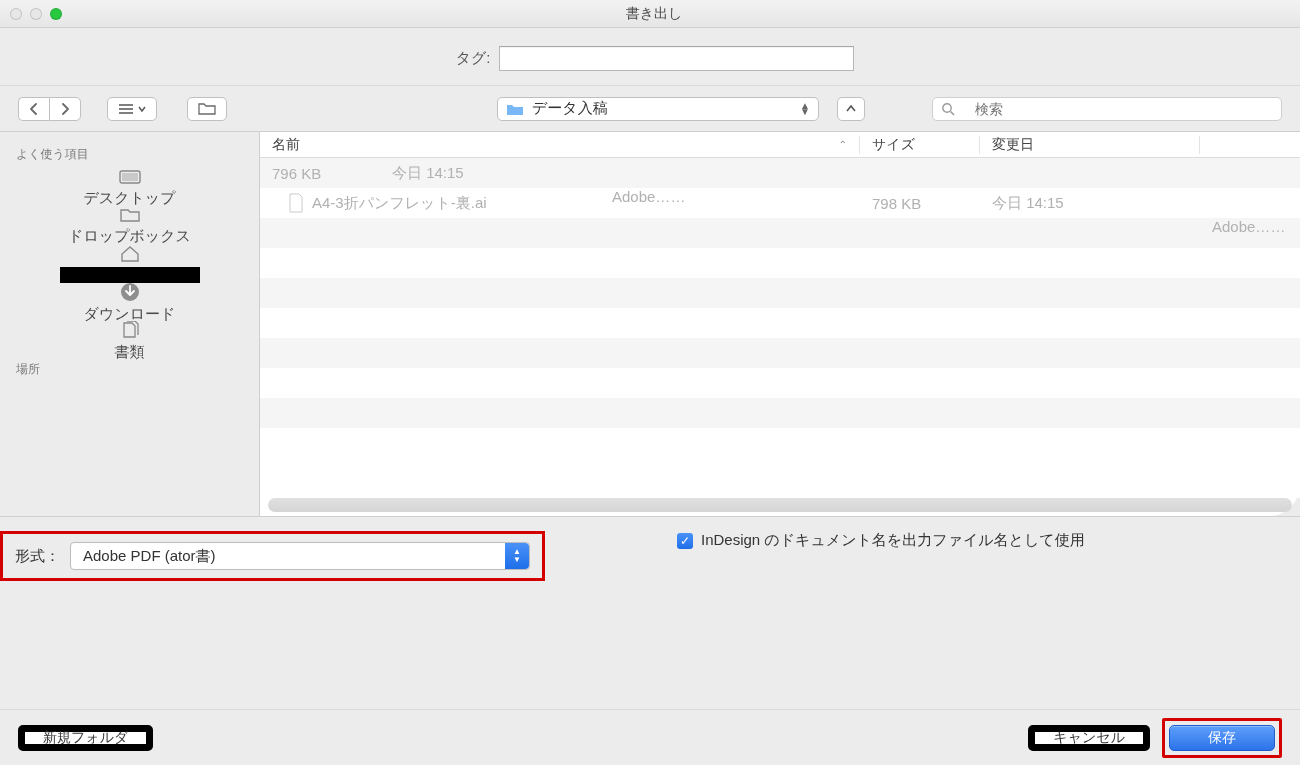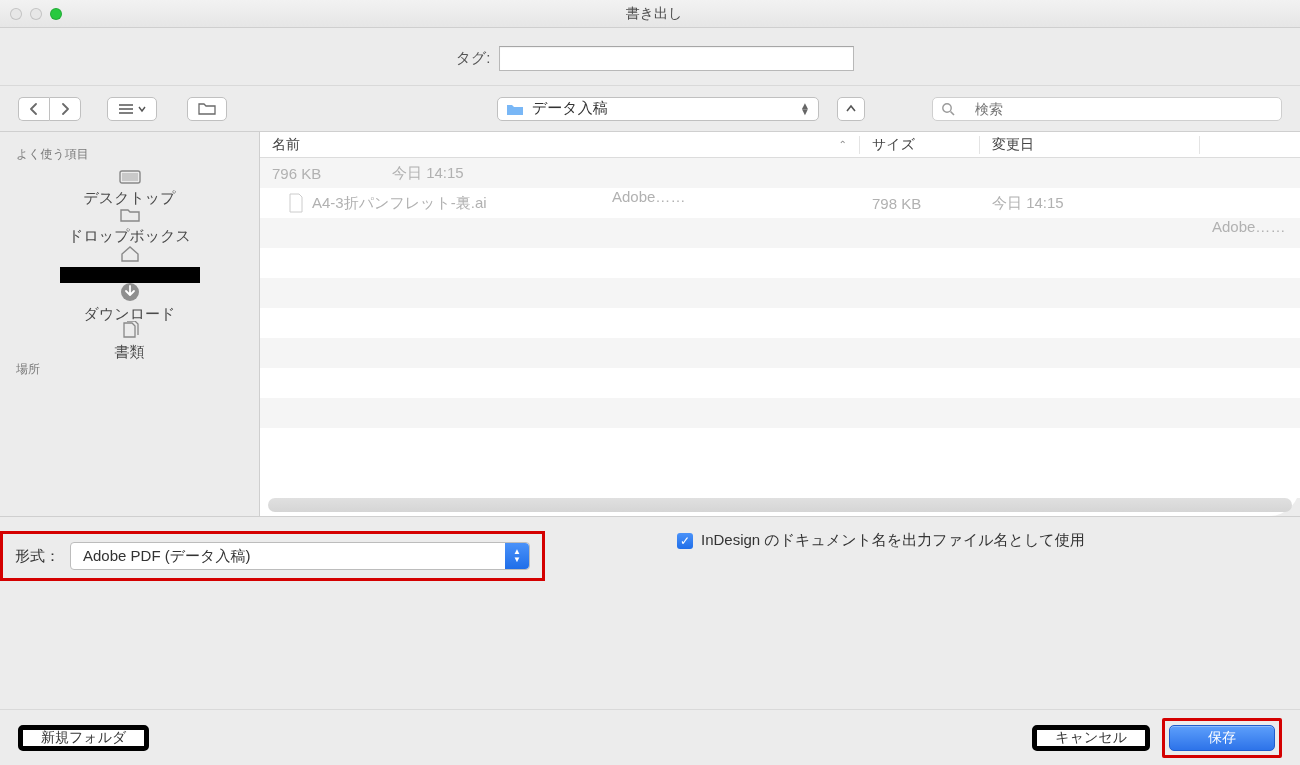--- a/index.html
+++ b/index.html
@@ -63,21 +63,21 @@
     .formatrow { display: flex; align-items: center; gap: 10px; font-size: 15px; }
     .format-select { display:flex; align-items:center; width: 460px; height: 28px; background: #fff; border: 1px solid #bcbcbc; border-radius: 4px; position:relative; font-size:15px; padding: 0 40px 0 12px; }
     .format-select .arrows { position:absolute; right:0; top:0; bottom:0; width:24px; background: linear-gradient(#4a92f9,#1f6ee9); border-radius: 0 4px 4px 0; display:flex; flex-direction:column; align-items:center; justify-content:center; color:#fff; font-size:8px; line-height:8px; }
     .highlight-red { border: 3px solid #d40000; padding: 8px 12px; }
 
     .checkbox-row { display:flex; align-items:center; gap:8px; font-size:15px; color:#333; }
     .mac-check { width:16px; height:16px; border-radius:3px; background: linear-gradient(#4a92f9,#1f6ee9); display:flex; align-items:center; justify-content:center; color:#fff; font-size:12px; }
 
     
     .footer { position:absolute; bottom:0; left:0; right:0; height:56px; display:flex; align-items:center; padding: 0 18px; background:#ececec; border-top:1px solid #d9d9d9; }
-    .btn { height:26px; border-radius:5px; border:5px solid #000000; background:#fff; padding:0 18px; font-size:14px; display:flex; align-items:center; }
+    .btn { height:26px; border-radius:5px; border:7px solid #000000; background:#fff; padding:0 18px; font-size:14px; display:flex; align-items:center; }
     .btn.primary { background: linear-gradient(#5d9ffb,#2d73e9); color:#fff; border:1px solid #1f5dcd; box-shadow: inset 0 1px 0 rgba(255,255,255,0.3); padding: 0 38px; font-weight:500;}
     .highlight-save { border:3px solid #d40000; padding:4px 4px; border-radius:2px; }
 
     svg { display:block; }
   </style>
 </head>
 <body>
 
 <div class="titlebar">
   <div class="traffic">
@@ -237,21 +237,21 @@
     </div>
     <div class="scrollhint"></div>
   </div>
 </div>
 
 <div class="bottompanel">
   <div class="highlight-red">
     <div class="formatrow">
       <span>形式：</span>
       <div class="format-select">
-        <span>Adobe PDF (データ入稿)</span>
+        <span>Adobe PDF (ator書)</span>
         <span class="arrows">
             <span>▲</span>
             <span>▼</span>
           </span>
       </div>
     </div>
   </div>
   <div class="checkbox-row" style="align-self:flex-start; margin-left:130px;">
     <span class="mac-check">✓</span>
     <span>InDesign のドキュメント名を出力ファイル名として使用</span>

